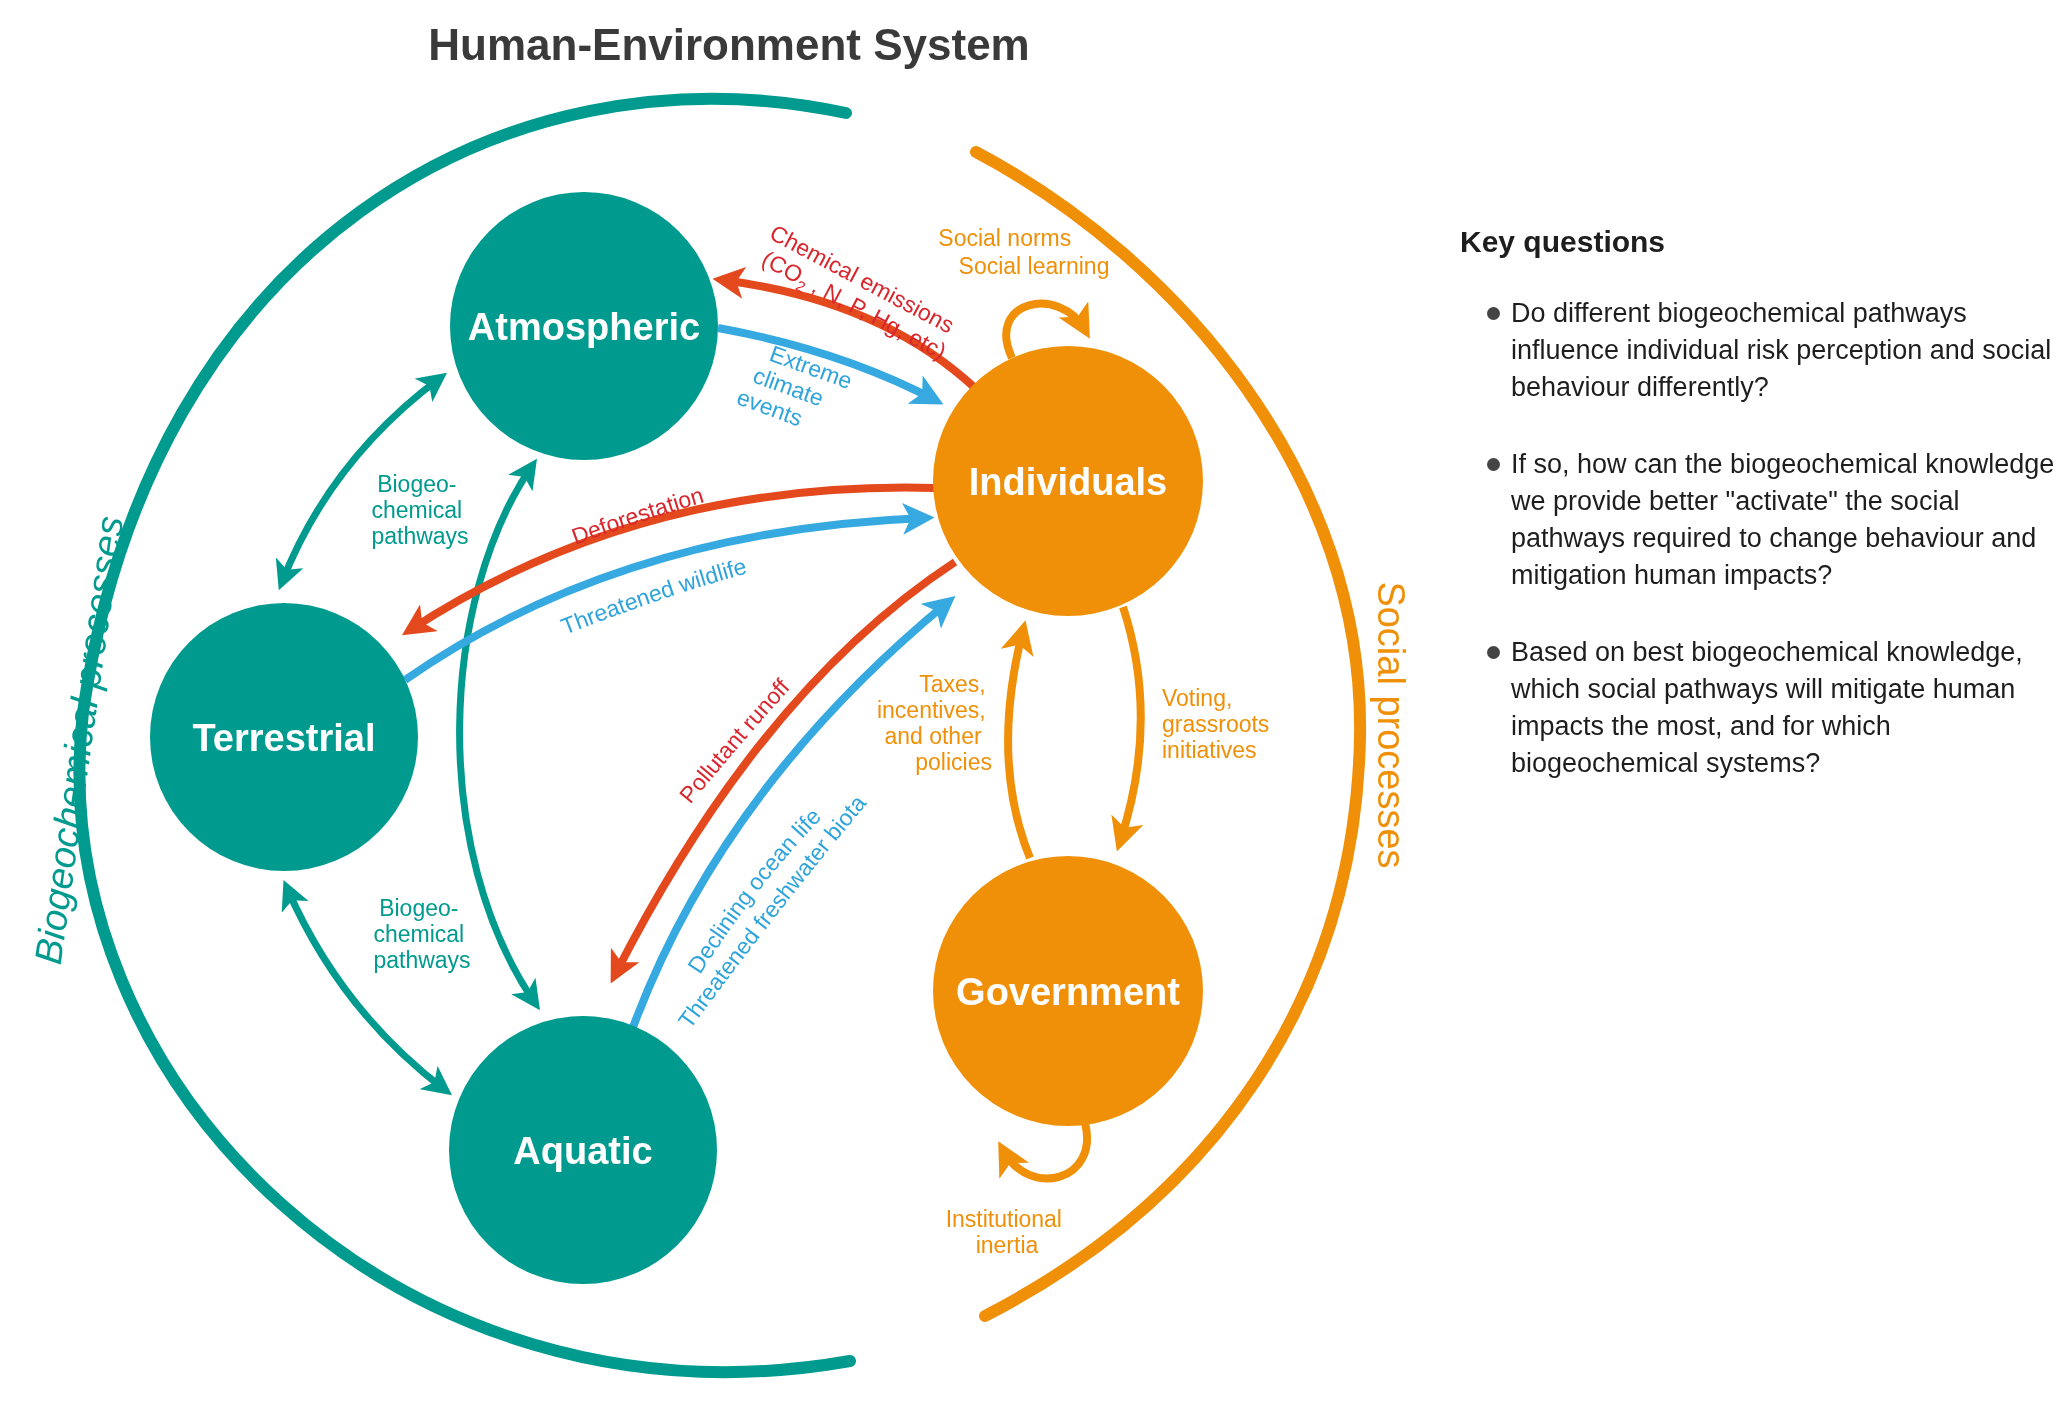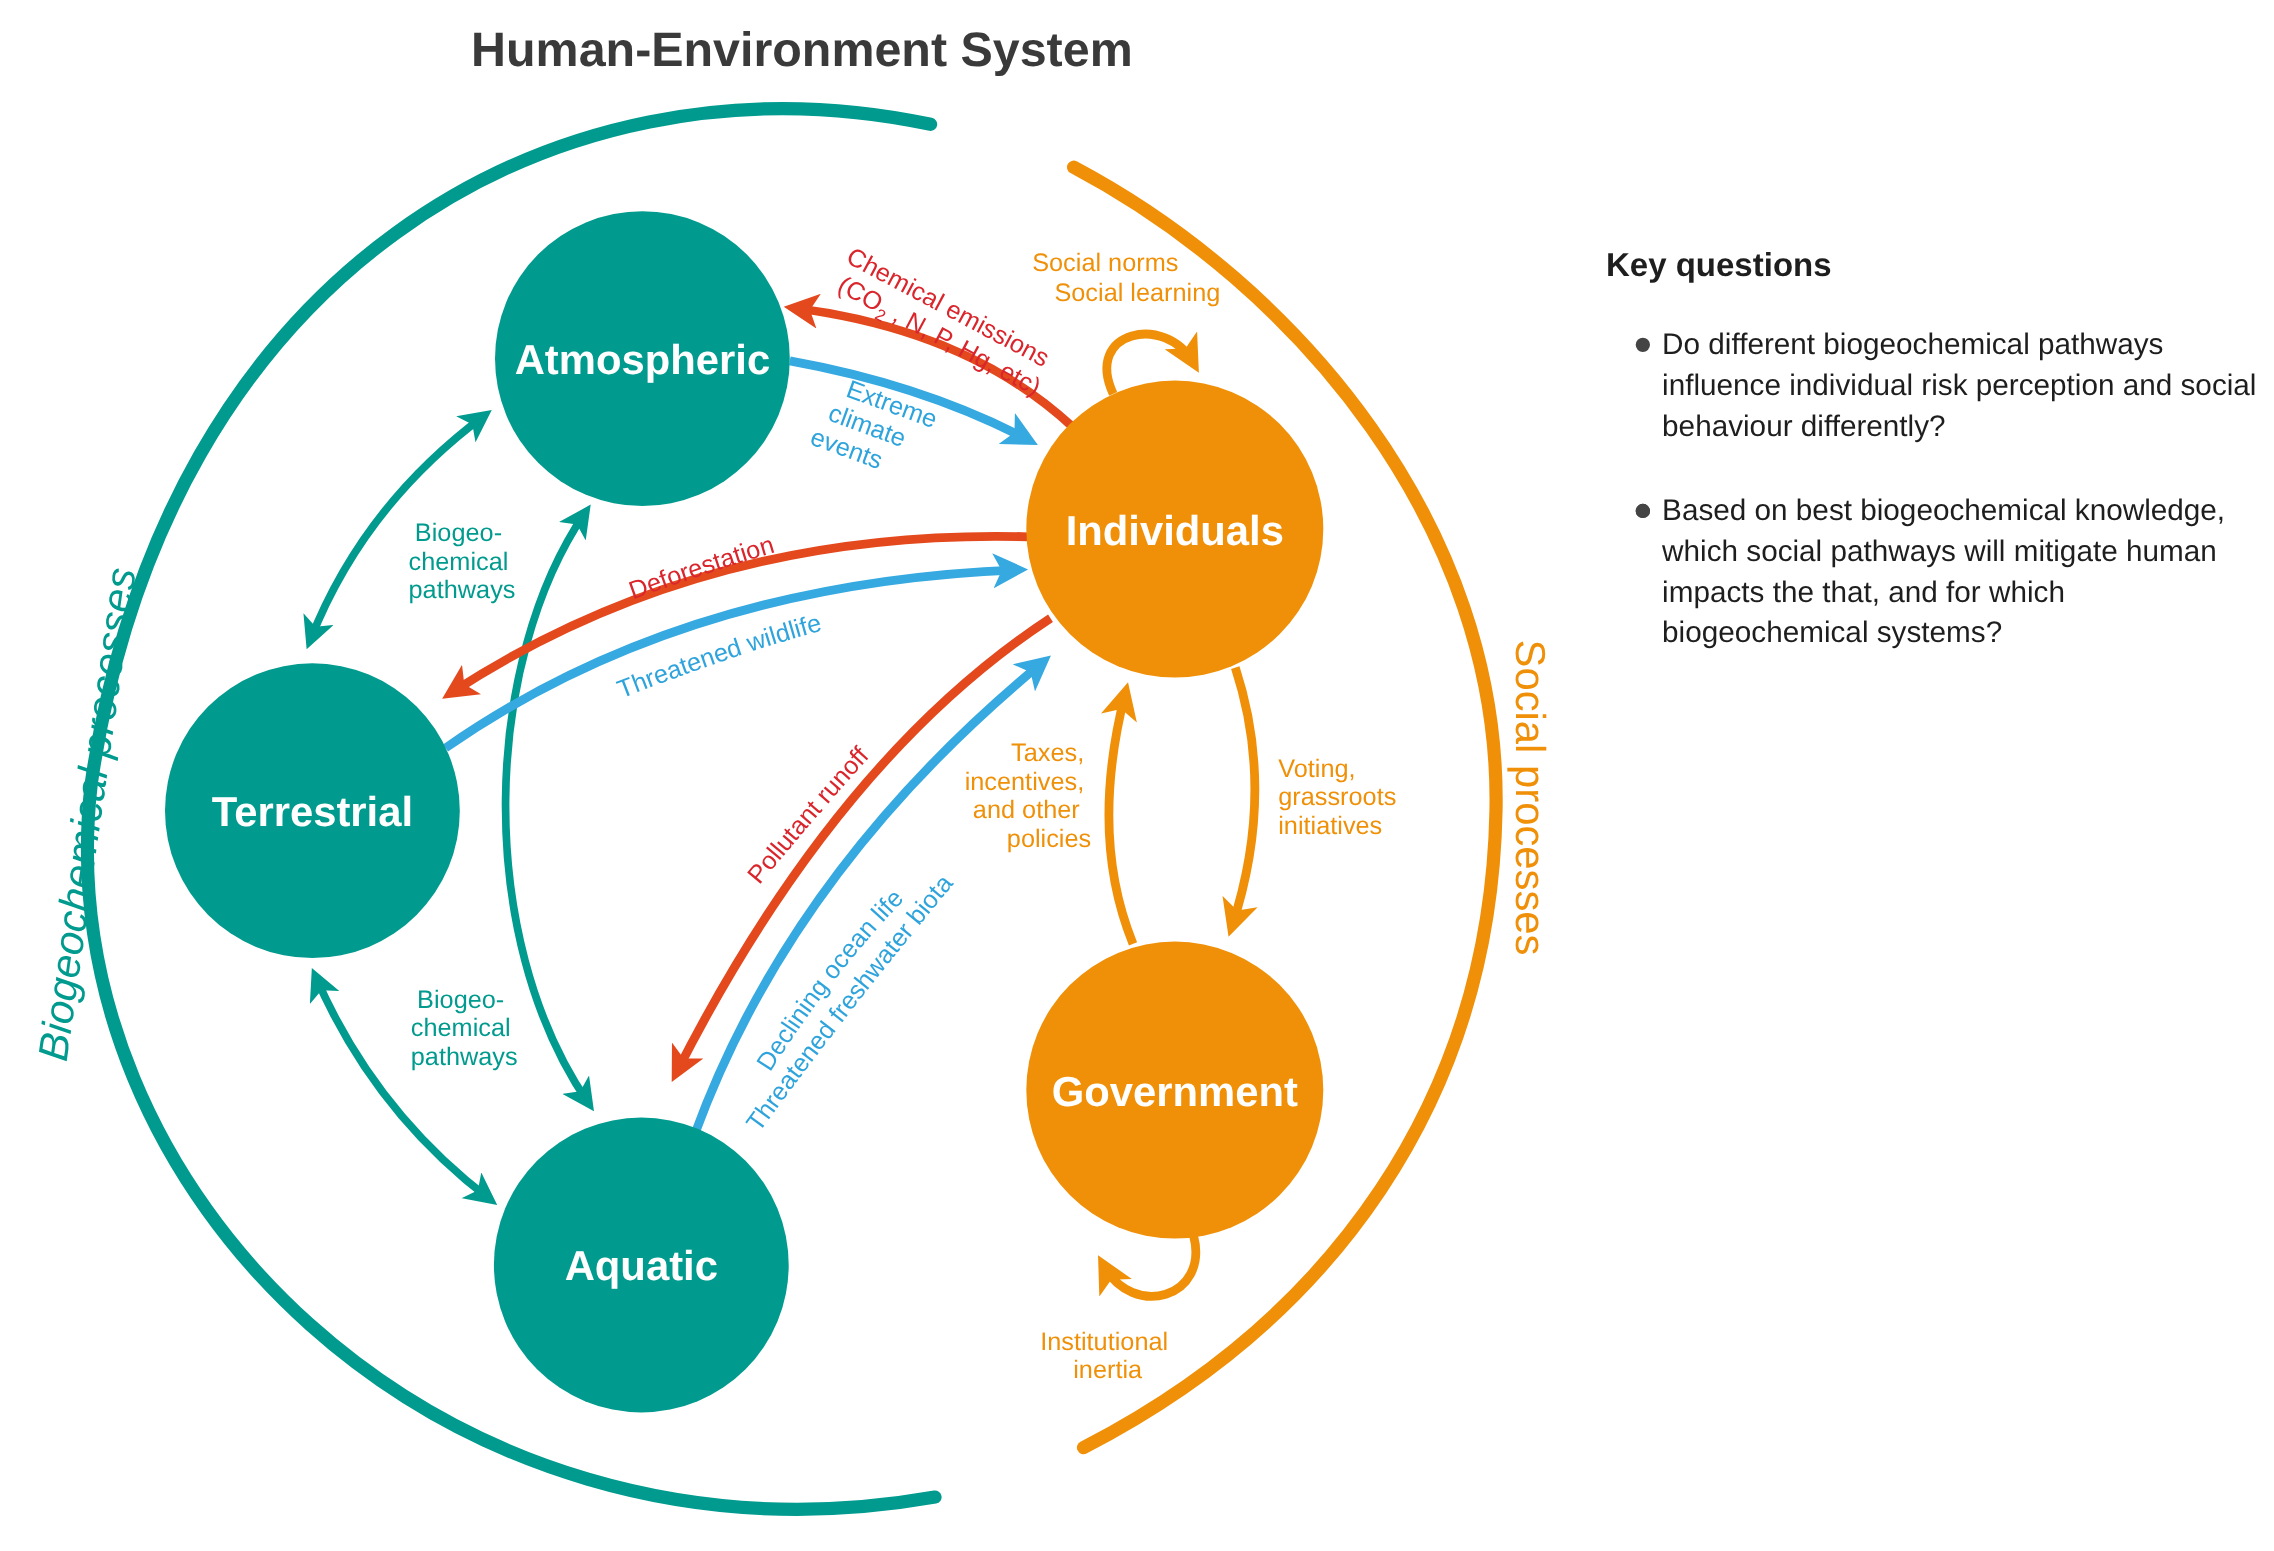--- a/index.html
+++ b/index.html
@@ -153,16 +153,16 @@
   <text class="lbl lbl-orange" text-anchor="middle">
     <tspan x="1007" y="1227">Institutional</tspan>
     <tspan x="1007" y="1253">inertia</tspan>
   </text>
 </svg>
 
 <div class="kq">
   <div class="kq-title">Key questions</div>
   <ul>
     <li><span class="dot"></span><span>Do different biogeochemical pathways influence individual risk perception and social behaviour differently?</span></li>
-    <li><span class="dot"></span></li>
-    <li><span class="dot"></span><span>Based on best biogeochemical knowledge, which social pathways will mitigate human impacts the that, and for which biogeochemical systems?</span></li>
+    <li><span class="dot"></span><span>If so, how can the biogeochemical knowledge we provide better "activate" the social pathways required to change behaviour and mitigation human impacts?</span></li>
+    <li><span class="dot"></span><span>Based on best biogeochemical knowledge, which social pathways will mitigate human impacts the most, and for which biogeochemical systems?</span></li>
   </ul>
 </div>
 
 </body></html>

